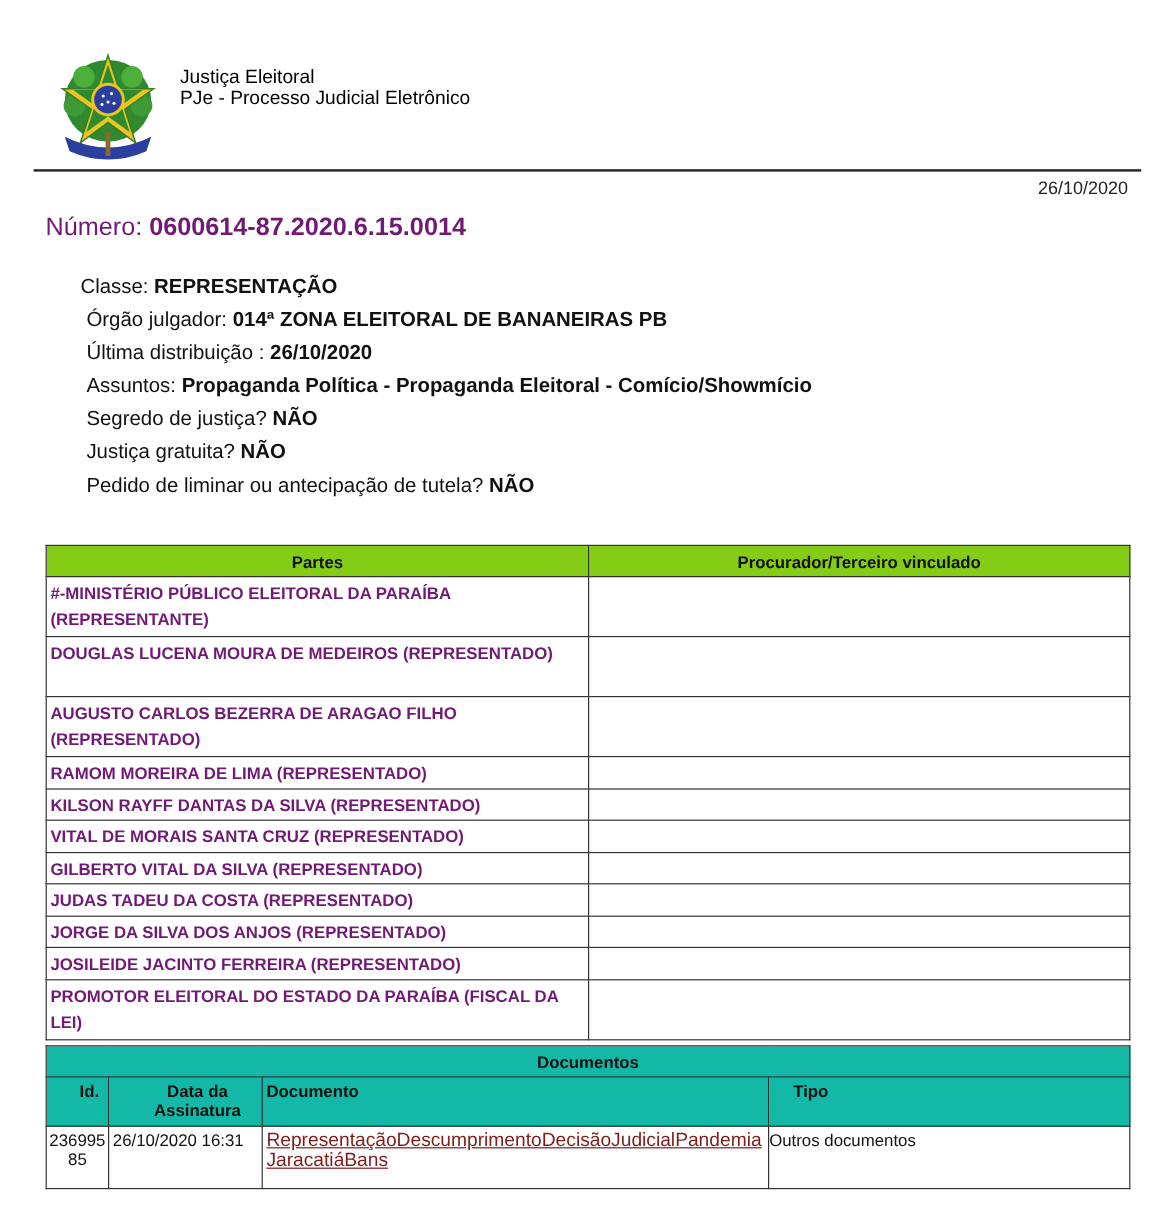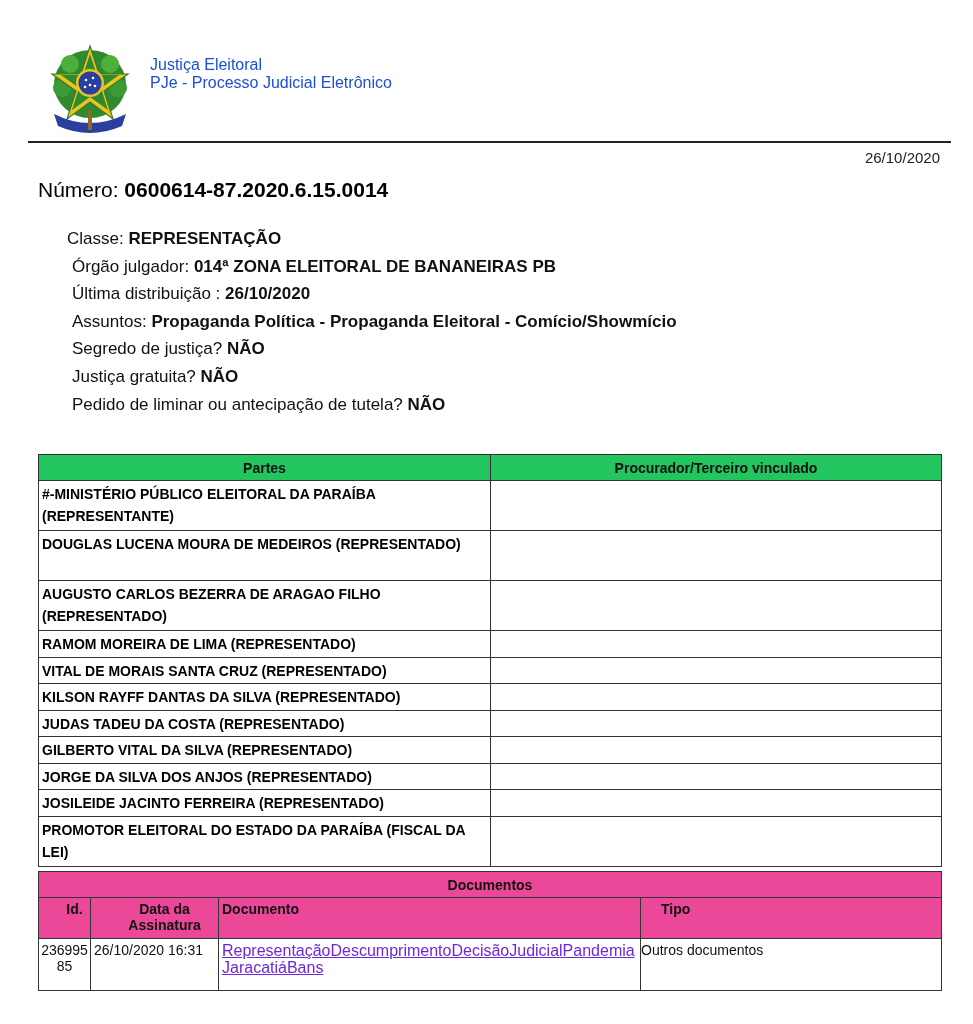--- a/index.html
+++ b/index.html
@@ -1,52 +1,52 @@
 <!DOCTYPE html>
 <html><head>
 <meta charset="utf-8">
 <style>
   * { box-sizing: border-box; margin: 0; padding: 0; }
   html, body { width: 973px; height: 1024px; background: #ffffff; overflow: hidden; }
   body { font-family: "Liberation Sans", sans-serif; color: #111; position: relative; }
 
   .header { position: absolute; left: 0; top: 0; width: 973px; height: 145px; }
   .logo { position: absolute; left: 48px; top: 44px; width: 84px; height: 92px; }
-  .org { position: absolute; left: 150px; top: 56px; font-size: 16px; line-height: 18px; color: #1d4ed8; }
+  .org { position: absolute; left: 150px; top: 56px; font-size: 16px; line-height: 18px; color: #000000; }
   .rule { position: absolute; left: 28px; top: 141px; width: 923px; height: 2px; background: #222; }
 
   .date { position: absolute; right: 33px; top: 149px; font-size: 15px; color: #222; }
-  .numero { position: absolute; left: 38px; top: 178px; font-size: 21px; color: #000000; }
+  .numero { position: absolute; left: 38px; top: 178px; font-size: 21px; color: #701a75; }
   .numero b { font-weight: bold; }
 
   .details { position: absolute; left: 38px; top: 228px; font-size: 17px; }
   .details .line { height: 27.6px; line-height: 22px; white-space: nowrap; margin-left: 29px; }
   .details .line.indent { padding-left: 5px; }
   .details b { font-weight: bold; }
 
   table { border-collapse: collapse; position: absolute; left: 38px; width: 904px; }
   td, th { border: 1.5px solid #333; }
   .partes { top: 454px; }
-  .partes th { background: #22c55e; font-size: 14px; font-weight: bold; height: 26px; }
-  .partes td { font-size: 14px; font-weight: bold; line-height: 22px; padding: 2px 3px 0 3px; vertical-align: top; color: #000000; }
+  .partes th { background: #84cc16; font-size: 14px; font-weight: bold; height: 26px; }
+  .partes td { font-size: 14px; font-weight: bold; line-height: 22px; padding: 2px 3px 0 3px; vertical-align: top; color: #701a75; }
   .partes td.l { width: 452px; }
   .partes tr.two td { height: 50px; }
   .partes tr.one td { height: 26.5px; }
 
   .docs { top: 871px; }
-  .docs th { background: #ec4899; font-size: 14px; font-weight: bold; }
+  .docs th { background: #14b8a6; font-size: 14px; font-weight: bold; }
   .docs .title-row th { height: 26px; text-align: center; }
   .docs .hdr-row th { height: 41px; vertical-align: top; padding-top: 3px; line-height: 16px; padding-left: 20px; }
   .docs .hdr-row th.docname { text-align: left; padding-left: 3px; }
   .docs td { font-size: 14px; line-height: 16px; vertical-align: top; padding-top: 3px; height: 41px; }
   .docs .c-id { width: 52px; text-align: center; }
   .docs .c-data { width: 128px; text-align: left; padding-left: 3px; }
   .docs .c-doc { width: 422px; text-align: left; padding-left: 3px; }
   .docs .c-tipo { text-align: left; }
-  .docs a { color: #6d28d9; text-decoration: underline; word-break: break-all; font-size: 16px; line-height: 17px; }
+  .docs a { color: #7f1d1d; text-decoration: underline; word-break: break-all; font-size: 16px; line-height: 17px; }
 </style>
 </head>
 <body>
 
 <div class="header">
   <svg class="logo" viewBox="0 0 84 92">
     <ellipse cx="42" cy="40" rx="36" ry="34" fill="#2f8a2f"></ellipse>
     <circle cx="22" cy="20" r="9" fill="#4caf3a"></circle>
     <circle cx="62" cy="20" r="9" fill="#4caf3a"></circle>
     <circle cx="14" cy="44" r="9" fill="#3d9a34"></circle>
@@ -104,33 +104,33 @@
       </tr>
     <tr class="two">
         <td class="l">AUGUSTO CARLOS BEZERRA DE ARAGAO FILHO (REPRESENTADO)</td>
         <td></td>
       </tr>
     <tr class="one">
         <td class="l">RAMOM MOREIRA DE LIMA (REPRESENTADO)</td>
         <td></td>
       </tr>
     <tr class="one">
+        <td class="l">KILSON RAYFF DANTAS DA SILVA (REPRESENTADO)</td>
+        <td></td>
+      </tr>
+    <tr class="one">
         <td class="l">VITAL DE MORAIS SANTA CRUZ (REPRESENTADO)</td>
         <td></td>
       </tr>
     <tr class="one">
-        <td class="l">KILSON RAYFF DANTAS DA SILVA (REPRESENTADO)</td>
+        <td class="l">GILBERTO VITAL DA SILVA (REPRESENTADO)</td>
         <td></td>
       </tr>
     <tr class="one">
         <td class="l">JUDAS TADEU DA COSTA (REPRESENTADO)</td>
-        <td></td>
-      </tr>
-    <tr class="one">
-        <td class="l">GILBERTO VITAL DA SILVA (REPRESENTADO)</td>
         <td></td>
       </tr>
     <tr class="one">
         <td class="l">JORGE DA SILVA DOS ANJOS (REPRESENTADO)</td>
         <td></td>
       </tr>
     <tr class="one">
         <td class="l">JOSILEIDE JACINTO FERREIRA (REPRESENTADO)</td>
         <td></td>
       </tr>

